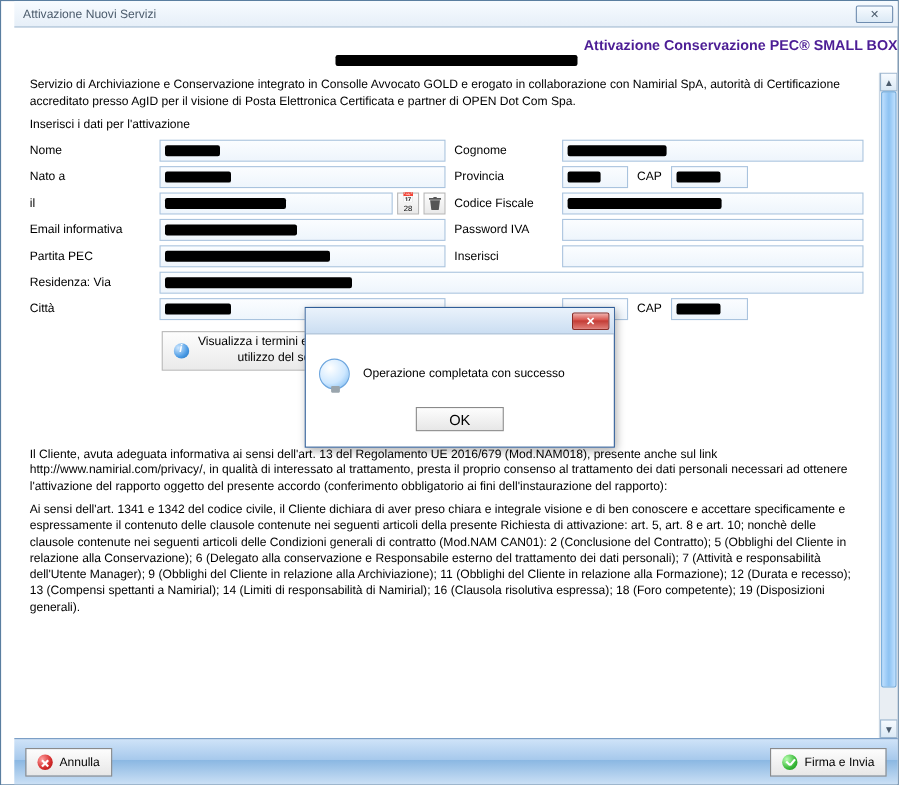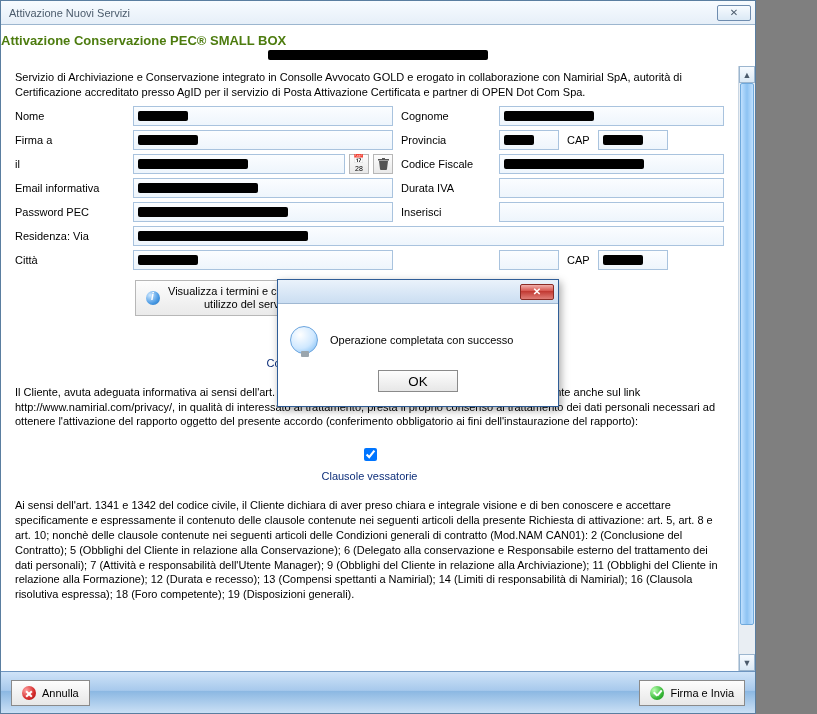--- a/index.html
+++ b/index.html
@@ -9,51 +9,52 @@
   font-size: 11px;
   background: #7f7f7f;
   width: 817px;
   height: 714px;
   overflow: hidden;
   position: relative;
 }
 .window {
   position: absolute;
   top: 0; left: 0;
-  width: 756px;
+  width: 817px;
   height: 714px;
   border: 1px solid #5a7ea0;
   background: #fff;
   display: flex;
   flex-direction: column;
+  padding-left: 12px;
 }
 .titlebar {
   height: 24px;
   background: linear-gradient(#f7fbff,#e6eff8);
   border-bottom: 1px solid #9cb6cf;
   display: flex;
   align-items: center;
   padding: 0 4px 0 8px;
   color: #4b5b6c;
 }
 .titlebar .spacer { flex: 1; }
 .titlebar .close-btn {
   width: 34px; height: 16px;
   border: 1px solid #6e8caf;
   border-radius: 2px;
   background: linear-gradient(#f7fbff,#dbe9f5);
   display: flex; align-items: center; justify-content: center;
   font-size: 10px; color: #4b5b6c;
 }
 .heading {
-  text-align: left;
+  text-align: right;
   font-weight: 700;
   font-size: 13px;
   padding: 8px 0 2px;
-  color: #4d7c0f;
+  color: #4c1d95;
 }
 .redacted-center {
   width: 220px; height: 10px;
   background: #000; margin: 0 auto 6px;
   border-radius: 2px;
 }
 .content-wrap {
   flex: 1;
   display: flex;
   position: relative;
@@ -228,33 +229,34 @@
       <span>✕</span>
     </div>
   </div>
 
   <div class="heading">Attivazione Conservazione PEC® SMALL BOX</div>
   <div class="redacted-center"></div>
 
   <div class="content-wrap">
     <div class="scroll-area">
 
-      <div class="intro">Servizio di Archiviazione e Conservazione integrato in Consolle Avvocato GOLD e erogato in collaborazione con Namirial SpA, autorità di Certificazione accreditato presso AgID per il servizio di Posta Attivazione Certificata e partner di OPEN Dot Com Spa.</div>
+      <div class="intro">Servizio di Archiviazione e Conservazione integrato in Consolle Avvocato GOLD e erogato in collaborazione con Namirial SpA, autorità di Certificazione accreditato presso AgID per il visione di Posta Elettronica Certificata e partner di OPEN Dot Com Spa.</div>
+      <div class="intro">Inserisci i dati per l'attivazione</div>
 
       <div class="form-grid">
         <div class="lbl">Nome</div>
         <div class="field">
             <span class="black" style="width:50px"></span>
           </div>
         <div class="lbl">Cognome</div>
         <div class="field">
             <span class="black" style="width:90px"></span>
           </div>
 
-        <div class="lbl">Firma a</div>
+        <div class="lbl">Nato a</div>
         <div class="field">
             <span class="black" style="width:60px"></span>
           </div>
         <div class="lbl">Provincia</div>
         <div class="second-col-subgrid">
           <div class="field" style="width:60px">
               <span class="black" style="width:30px"></span>
             </div>
           <span class="lbl">CAP</span>
           <div class="field" style="width:70px">
@@ -278,24 +280,24 @@
         </div>
         <div class="lbl">Codice Fiscale</div>
         <div class="field">
             <span class="black" style="width:140px"></span>
           </div>
 
         <div class="lbl">Email informativa</div>
         <div class="field">
             <span class="black" style="width:120px"></span>
           </div>
-        <div class="lbl">Durata IVA</div>
+        <div class="lbl">Password IVA</div>
         <div class="field"></div>
 
-        <div class="lbl">Password PEC</div>
+        <div class="lbl">Partita PEC</div>
         <div class="field">
             <span class="black" style="width:150px"></span>
           </div>
         <div class="lbl">Inserisci</div>
         <div class="field"></div>
 
         <div class="lbl">Residenza: Via</div>
         <div class="field" style="grid-column: 2 / span 3">
             <span class="black" style="width:170px"></span>
           </div>
@@ -334,24 +336,20 @@
           </span>
         </div>
       </div>
 
       <div class="chk-line">
         <input type="checkbox" checked="" style="">
         <span>Consenso al trattamento dei dati personali</span>
       </div>
       <div class="body-text">Il Cliente, avuta adeguata informativa ai sensi dell'art. 13 del Regolamento UE 2016/679 (Mod.NAM018), presente anche sul link http://www.namirial.com/privacy/, in qualità di interessato al trattamento, presta il proprio consenso al trattamento dei dati personali necessari ad ottenere l'attivazione del rapporto oggetto del presente accordo (conferimento obbligatorio ai fini dell'instaurazione del rapporto):</div>
 
-      <div class="chk-line">
-        <input type="checkbox" checked="" style="">
-        <span>Clausole vessatorie</span>
-      </div>
       <div class="body-text">Ai sensi dell'art. 1341 e 1342 del codice civile, il Cliente dichiara di aver preso chiara e integrale visione e di ben conoscere e accettare specificamente e espressamente il contenuto delle clausole contenute nei seguenti articoli della presente Richiesta di attivazione: art. 5, art. 8 e art. 10; nonchè delle clausole contenute nei seguenti articoli delle Condizioni generali di contratto (Mod.NAM CAN01): 2 (Conclusione del Contratto); 5 (Obblighi del Cliente in relazione alla Conservazione); 6 (Delegato alla conservazione e Responsabile esterno del trattamento dei dati personali); 7 (Attività e responsabilità dell'Utente Manager); 9 (Obblighi del Cliente in relazione alla Archiviazione); 11 (Obblighi del Cliente in relazione alla Formazione); 12 (Durata e recesso); 13 (Compensi spettanti a Namirial); 14 (Limiti di responsabilità di Namirial); 16 (Clausola risolutiva espressa); 18 (Foro competente); 19 (Disposizioni generali).</div>
 
 
     </div>
 
     <div class="vscroll">
       <div class="arrow">
           <span>▲</span>
         </div>
       <div class="track">

